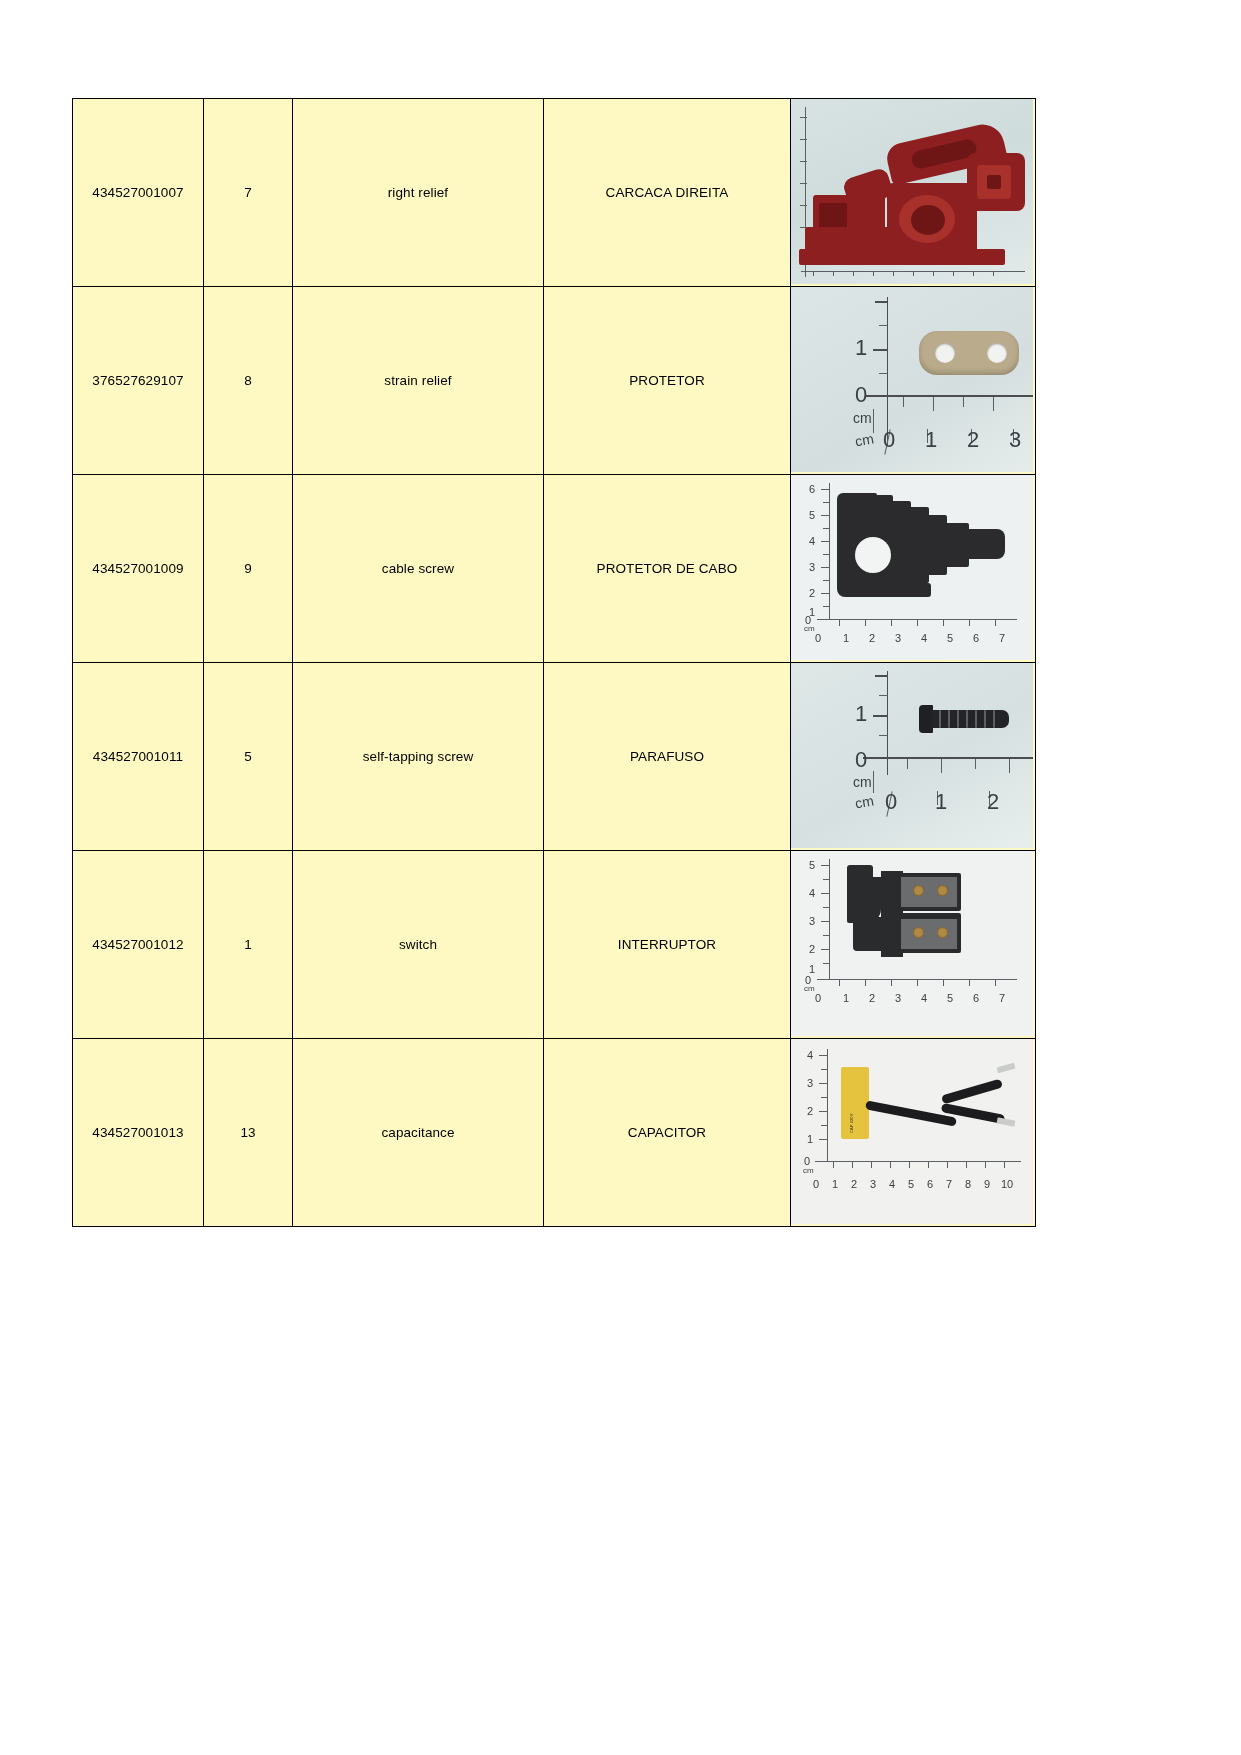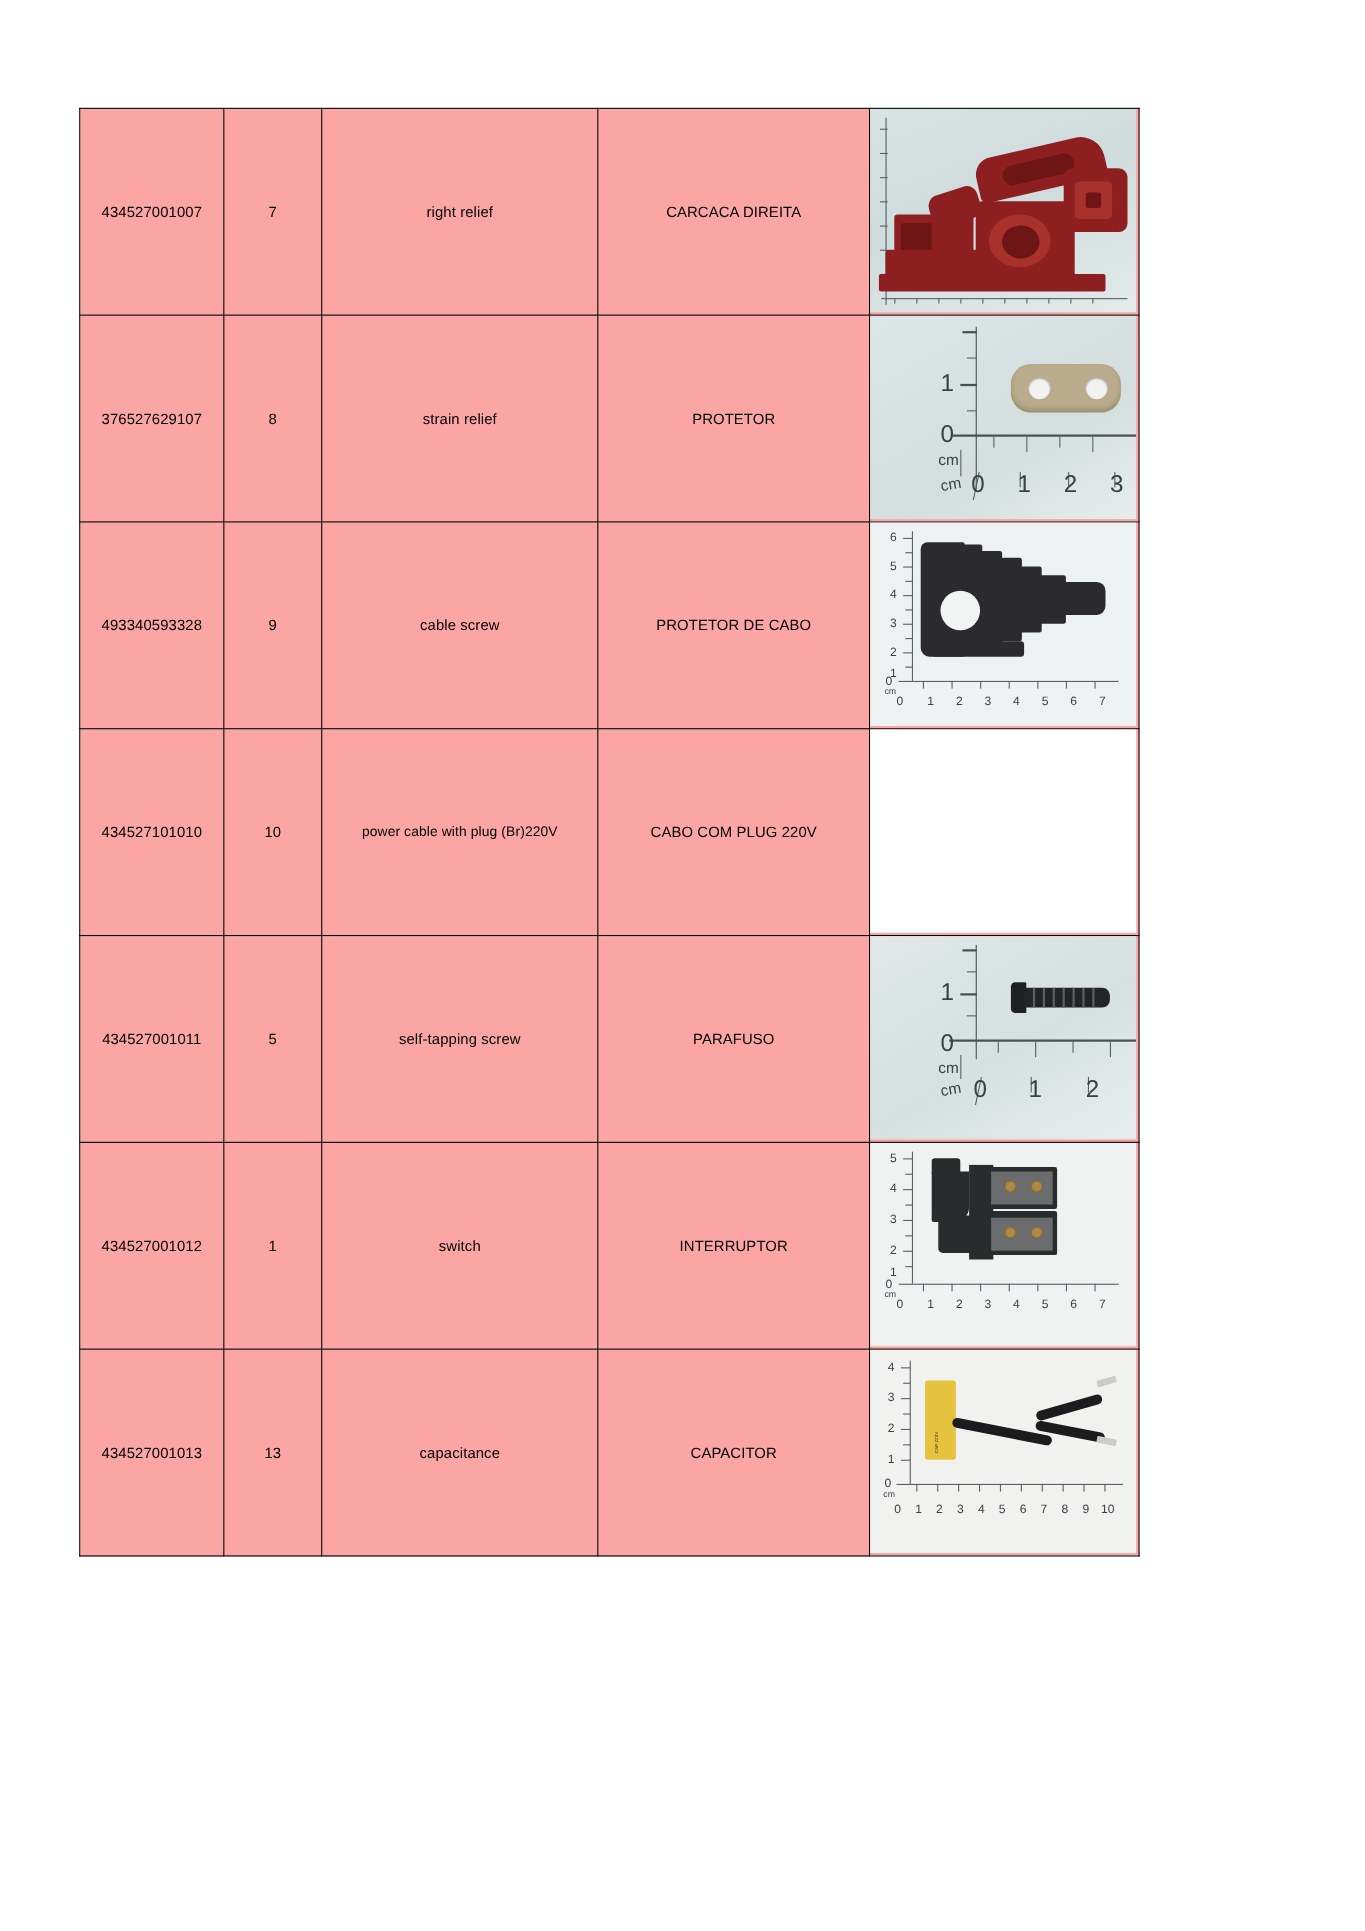--- a/index.html
+++ b/index.html
@@ -32,21 +32,21 @@
     width: 958px;
     border-collapse: collapse;
     table-layout: fixed;
   }
   .parts-table td {
     border: 1px solid #000000;
     padding: 0;
     vertical-align: middle;
     text-align: center;
     height: 187px;
-    background: #fca5a5;
+    background: #fef9c3;
   }
   .col-part   { width: 130px; }
   .col-item   { width:  88px; }
   .col-en     { width: 250px; }
   .col-pt     { width: 246px; }
   .col-photo  { width: 244px; }
 
   .cell-text {
     font-size: 13.5px;
     line-height: 1.3;
@@ -265,21 +265,21 @@
             <div class="rnum" style="left:92px;top:142px;font-size:22px;">0</div>
             <div class="rnum" style="left:134px;top:142px;font-size:22px;">1</div>
             <div class="rnum" style="left:176px;top:142px;font-size:22px;">2</div>
             <div class="rnum" style="left:218px;top:142px;font-size:22px;">3</div>
           </div>
         </td>
       </tr>
 
       <tr>
         <td class="col-part">
-          <div class="cell-text">493340593328</div>
+          <div class="cell-text">434527001009</div>
         </td>
         <td class="col-item">
           <div class="cell-text">9</div>
         </td>
         <td class="col-en">
           <div class="cell-text en">cable screw</div>
         </td>
         <td class="col-pt">
           <div class="cell-text pt">PROTETOR DE CABO</div>
         </td>
@@ -330,37 +330,20 @@
             <div class="rnum" style="left:78px;top:158px;font-size:11px;">2</div>
             <div class="rnum" style="left:104px;top:158px;font-size:11px;">3</div>
             <div class="rnum" style="left:130px;top:158px;font-size:11px;">4</div>
             <div class="rnum" style="left:156px;top:158px;font-size:11px;">5</div>
             <div class="rnum" style="left:182px;top:158px;font-size:11px;">6</div>
             <div class="rnum" style="left:208px;top:158px;font-size:11px;">7</div>
           </div>
         </td>
       </tr>
 
-      <tr>
-        <td class="col-part">
-          <div class="cell-text">434527101010</div>
-        </td>
-        <td class="col-item">
-          <div class="cell-text">10</div>
-        </td>
-        <td class="col-en">
-          <div class="cell-text en small">power cable with plug (Br)220V</div>
-        </td>
-        <td class="col-pt">
-          <div class="cell-text pt">CABO COM PLUG 220V</div>
-        </td>
-        <td class="col-photo photo-cell">
-          <div class="photo empty"></div>
-        </td>
-      </tr>
 
       <tr>
         <td class="col-part">
           <div class="cell-text">434527001011</div>
         </td>
         <td class="col-item">
           <div class="cell-text">5</div>
         </td>
         <td class="col-en">
           <div class="cell-text en">self-tapping screw</div>

